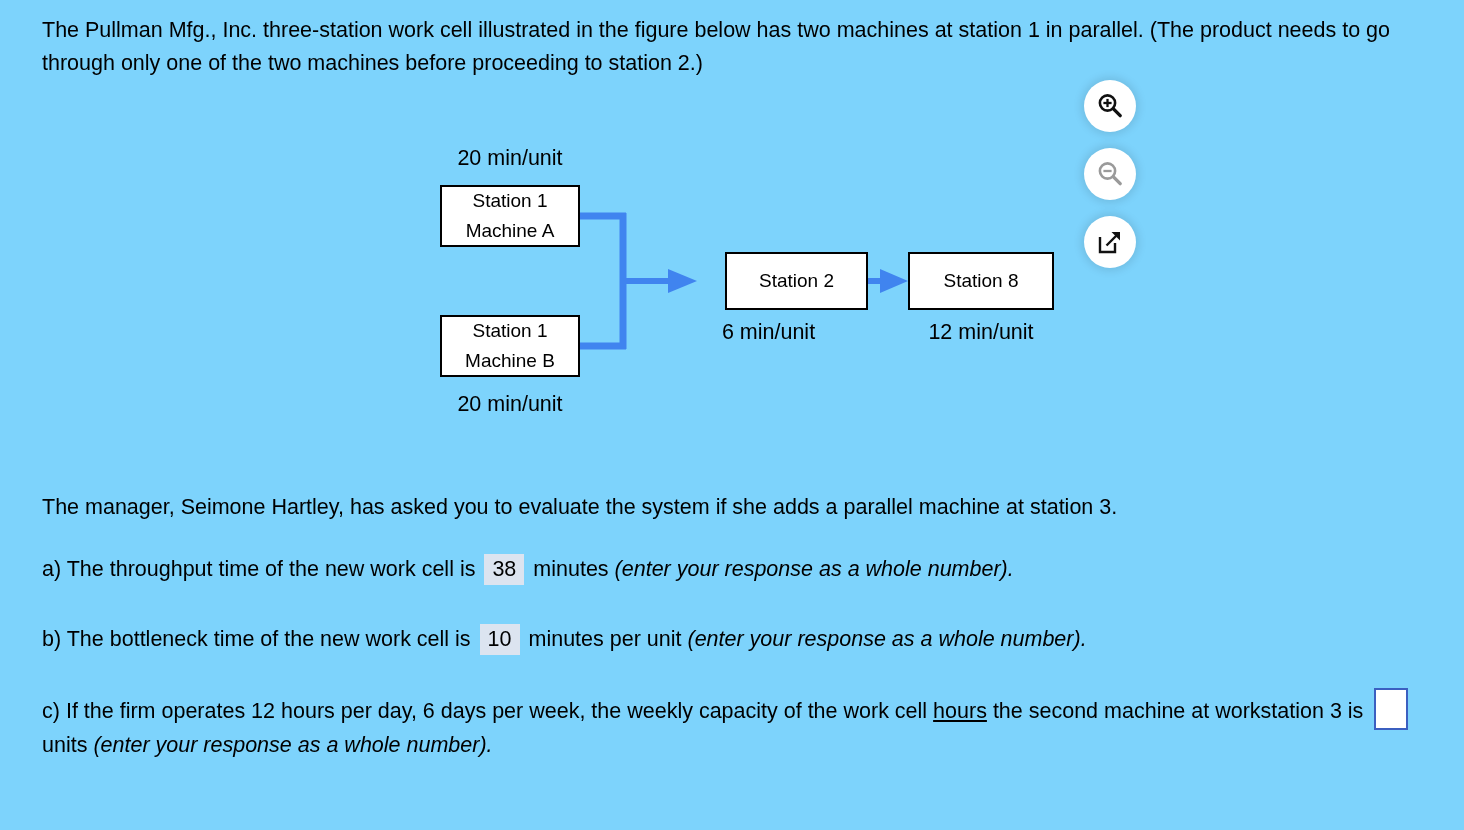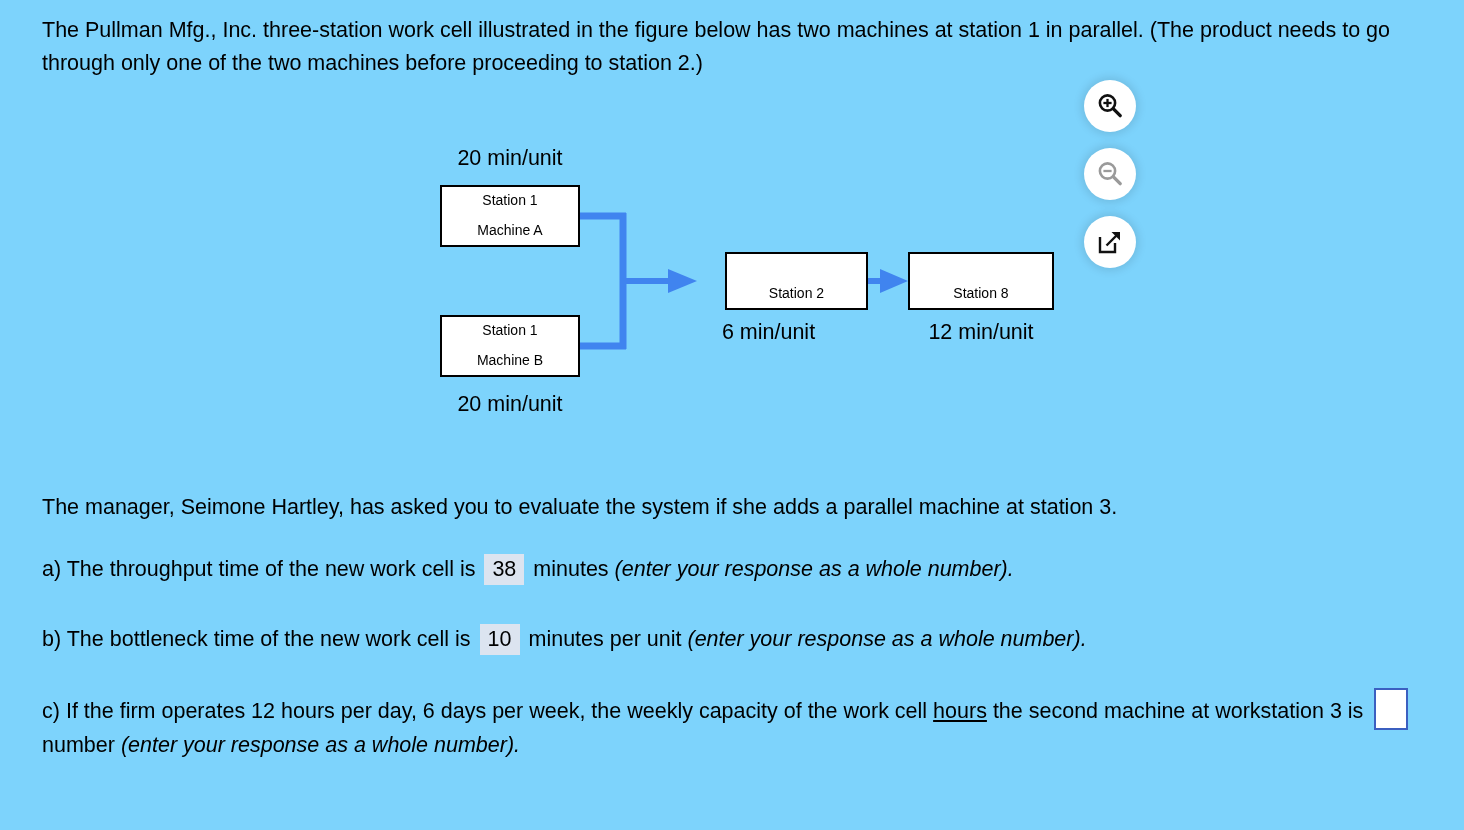--- a/index.html
+++ b/index.html
@@ -52,22 +52,22 @@
     left: 0px; top: 130px;
     width: 1100px; height: 300px;
   }
   .node {
     position: absolute;
     border: 2.5px solid #000000;
     background: #ffffff;
     display: flex;
     flex-direction: column;
     align-items: center;
-    justify-content: flex-end;
-    font-size: 14px;
+    justify-content: center;
+    font-size: 19px;
     line-height: 30px;
     white-space: nowrap;
   }
   #node-s1a { left: 440px; top: 55px;  width: 140px; height: 62px; }
   #node-s1b { left: 440px; top: 185px; width: 140px; height: 62px; }
   #node-s2  { left: 697px; top: 122px; width: 143px; height: 58px; margin-left: 28px; }
   #node-s3  { left: 908px; top: 122px; width: 146px; height: 58px; }
 
   .cap {
     position: absolute;
@@ -214,17 +214,17 @@
     <span>minutes per unit</span>
     <span class="ital">(enter your response as a whole number).</span>
   </div>
 
   <div class="qline" id="q-c">
     <span>c)</span>
     <span>If the firm operates 12 hours per day, 6 days per week, the weekly capacity of the work cell</span>
     <span class="u">hours</span>
     <span>the second machine at workstation 3 is</span>
     <span class="emptybox"></span>
-    <span>number</span>
+    <span>units</span>
     <span class="ital">(enter your response as a whole number).</span>
   </div>
 
 </div>
 
 </body></html>

